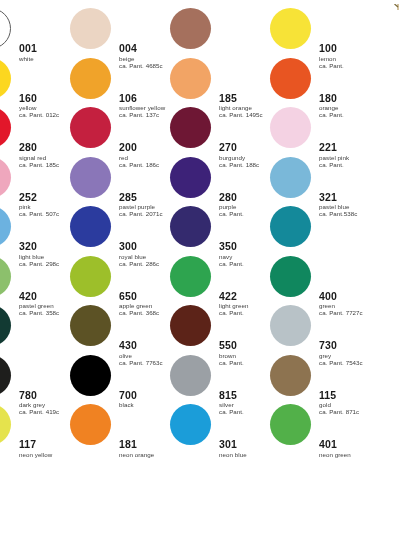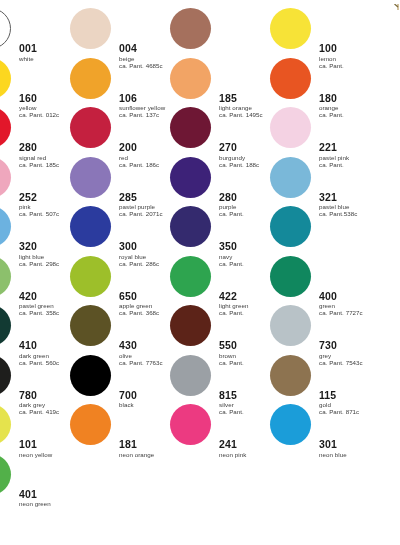--- a/index.html
+++ b/index.html
@@ -285,25 +285,20 @@
       <div class="swatch-cell">
         <div class="swatch-dot" style="background: rgb(16, 135, 94);"></div>
         <div class="swatch-text">
           <span class="swatch-code">400</span>
           <span class="swatch-name">green</span>
           <span class="swatch-pantone">ca. Pant. 7727c</span>
         </div>
       </div>
       <div class="swatch-cell">
         <div class="swatch-dot" style="background: rgb(18, 58, 51);"></div>
-        <div class="swatch-text">
-          <span class="swatch-code">410</span>
-          <span class="swatch-name">dark green</span>
-          <span class="swatch-pantone">ca. Pant. 560c</span>
-        </div>
       </div>
       <div class="swatch-cell">
         <div class="swatch-dot" style="background: rgb(92, 82, 37);"></div>
         <div class="swatch-text">
           <span class="swatch-code">430</span>
           <span class="swatch-name">olive</span>
           <span class="swatch-pantone">ca. Pant. 7763c</span>
         </div>
       </div>
       <div class="swatch-cell">
@@ -349,36 +344,29 @@
         <div class="swatch-dot" style="background: rgb(141, 115, 80);"></div>
         <div class="swatch-text">
           <span class="swatch-code">115</span>
           <span class="swatch-name">gold</span>
           <span class="swatch-pantone">ca. Pant. 871c</span>
         </div>
       </div>
       <div class="swatch-cell">
         <div class="swatch-dot" style="background: rgb(229, 227, 77);"></div>
         <div class="swatch-text">
-          <span class="swatch-code">101</span>
+          <span class="swatch-code">117</span>
           <span class="swatch-name">neon yellow</span>
         </div>
       </div>
       <div class="swatch-cell">
         <div class="swatch-dot" style="background: rgb(240, 130, 34);"></div>
         <div class="swatch-text">
           <span class="swatch-code">181</span>
           <span class="swatch-name">neon orange</span>
-        </div>
-      </div>
-      <div class="swatch-cell">
-        <div class="swatch-dot" style="background: rgb(236, 58, 129);"></div>
-        <div class="swatch-text">
-          <span class="swatch-code">241</span>
-          <span class="swatch-name">neon pink</span>
         </div>
       </div>
       <div class="swatch-cell">
         <div class="swatch-dot" style="background: rgb(27, 157, 217);"></div>
         <div class="swatch-text">
           <span class="swatch-code">301</span>
           <span class="swatch-name">neon blue</span>
         </div>
       </div>
       <div class="swatch-cell">

